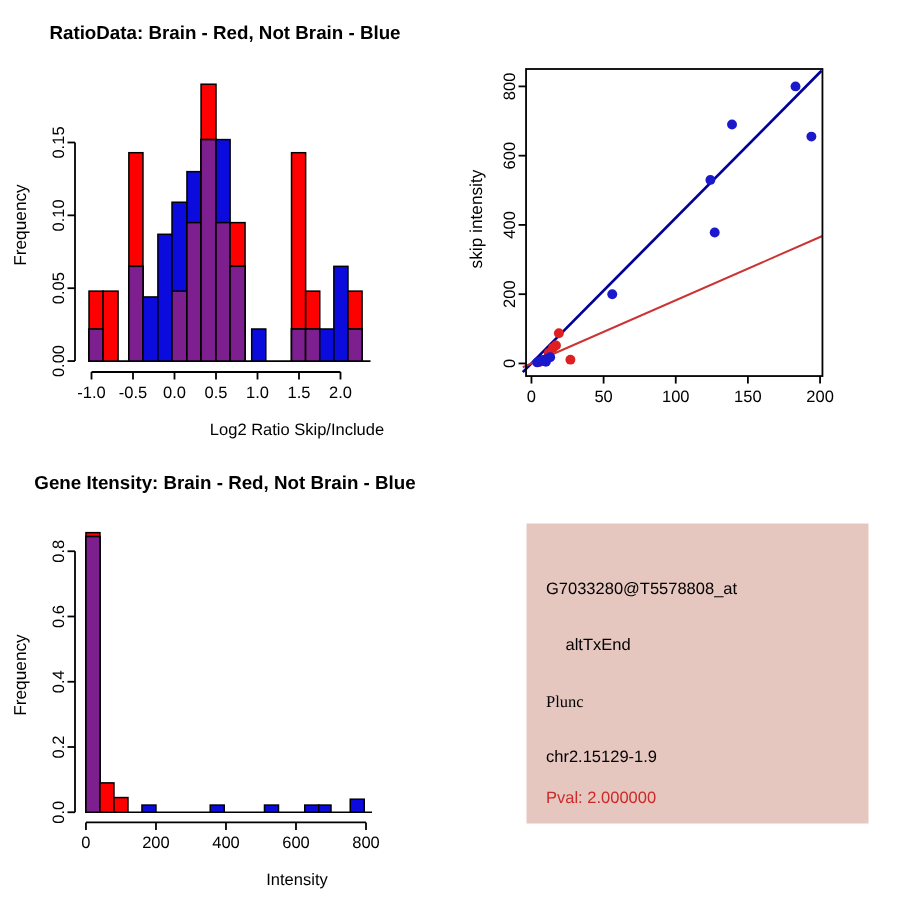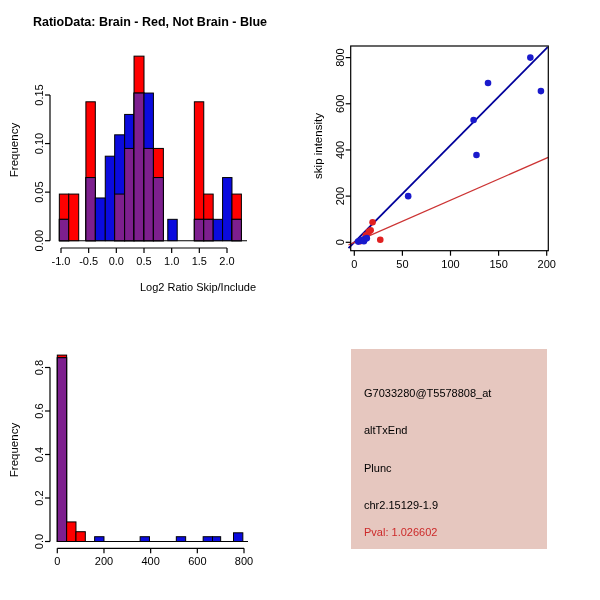--- a/index.html
+++ b/index.html
@@ -7,21 +7,21 @@
           font-family:"Liberation Sans",sans-serif;color:#000;}
   .panel{position:absolute;width:300px;height:300px;}
   .panel svg{position:absolute;left:0;top:0;}
   .plot-title{position:absolute;top:15px;left:0;width:100%;text-align:center;
               font-size:12.5px;font-weight:bold;white-space:nowrap;}
   .xlab{position:absolute;top:281px;left:0;width:100%;text-align:center;font-size:11px;margin-left:48px;}
   .ylab{position:absolute;left:14px;top:150px;transform:translate(-50%,-50%) rotate(-90deg);
         font-size:11.5px;white-space:nowrap;}
   .ylab-scatter{left:18px;top:146px;}
   .tick{font-size:11px;fill:#000000;font-family:"Liberation Sans",sans-serif;}
-  .info-box{position:absolute;left:51px;top:49px;width:196px;height:200px;}
+  .info-box{position:absolute;left:51px;top:49px;width:228px;height:200px;}
   .info-line{position:absolute;left:13px;font-size:11px;white-space:nowrap;}
 </style>
 </head>
 <body>
 
 <div class="canvas">
 
   <section class="panel" style="left:0;top:0">
     <svg id="svg-hist-ratio" width="300" height="300">
         <line x1="59" y1="240.7" x2="247" y2="240.7" stroke="#000" stroke-width="1.1"></line>
@@ -170,26 +170,28 @@
         <text x="57.3" y="265.3" text-anchor="middle" class="tick">0</text>
         <line x1="103.975" y1="248.3" x2="103.975" y2="253.3" stroke="#000" stroke-width="1.2"></line>
         <text x="103.975" y="265.3" text-anchor="middle" class="tick">200</text>
         <line x1="150.64999999999998" y1="248.3" x2="150.64999999999998" y2="253.3" stroke="#000" stroke-width="1.2"></line>
         <text x="150.64999999999998" y="265.3" text-anchor="middle" class="tick">400</text>
         <line x1="197.325" y1="248.3" x2="197.325" y2="253.3" stroke="#000" stroke-width="1.2"></line>
         <text x="197.325" y="265.3" text-anchor="middle" class="tick">600</text>
         <line x1="244" y1="248.3" x2="244" y2="253.3" stroke="#000" stroke-width="1.2"></line>
         <text x="244" y="265.3" text-anchor="middle" class="tick">800</text>
       </svg>
+    <div class="plot-title">Gene Itensity: Brain - Red, Not Brain - Blue</div>
+    <div class="xlab">Intensity</div>
     <div class="ylab">Frequency</div>
   </section>
 
   <section class="panel" style="left:300px;top:300px">
     <div class="info-box" id="info-box" style="background: rgb(230, 199, 191);">
       <div class="info-line" style="top: 38px; color: rgb(0, 0, 0);">G7033280@T5578808_at</div>
-      <div class="info-line" style="top: 75px; color: rgb(0, 0, 0);">altTxEnd</div>
-      <div class="info-line" style="top: 112.5px; color: rgb(0, 0, 0);">Plunc</div>
+      <div class="info-line" style="top: 75px; color: rgb(0, 0, 0); margin-left: 13px;">altTxEnd</div>
+      <div class="info-line" style="top: 112.5px; color: rgb(0, 0, 0); font-family: Liberation Serif, serif;">Plunc</div>
       <div class="info-line" style="top: 150px; color: rgb(0, 0, 0); text-align: center;">chr2.15129-1.9</div>
-      <div class="info-line" style="top: 177px; color: rgb(204, 42, 42);">Pval: 1.026602</div>
+      <div class="info-line" style="top: 177px; color: rgb(204, 42, 42);">Pval: 2.000000</div>
     </div>
   </section>
 
 </div>
 
 </body></html>

